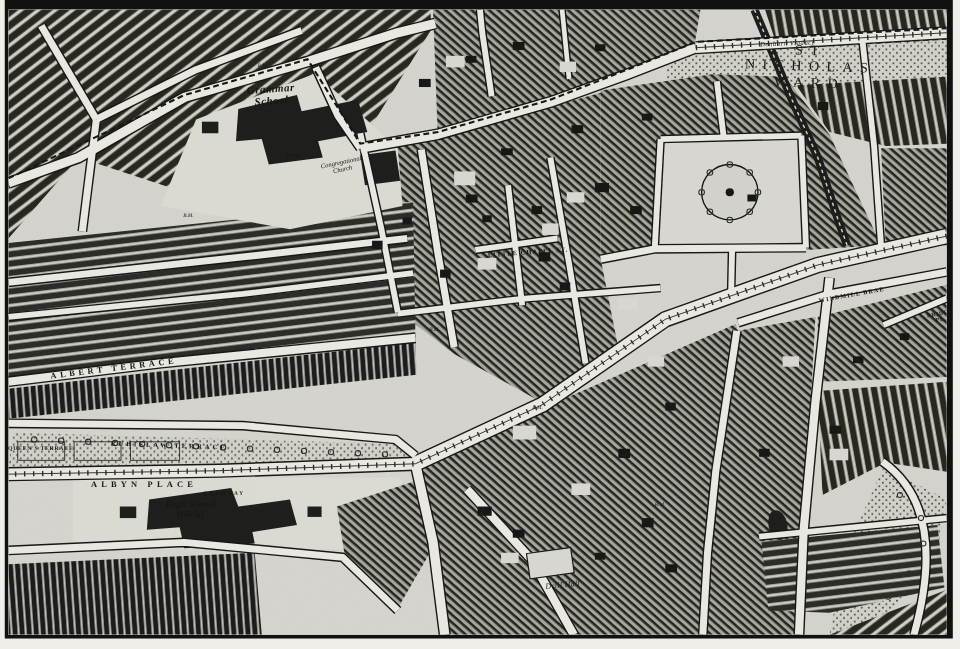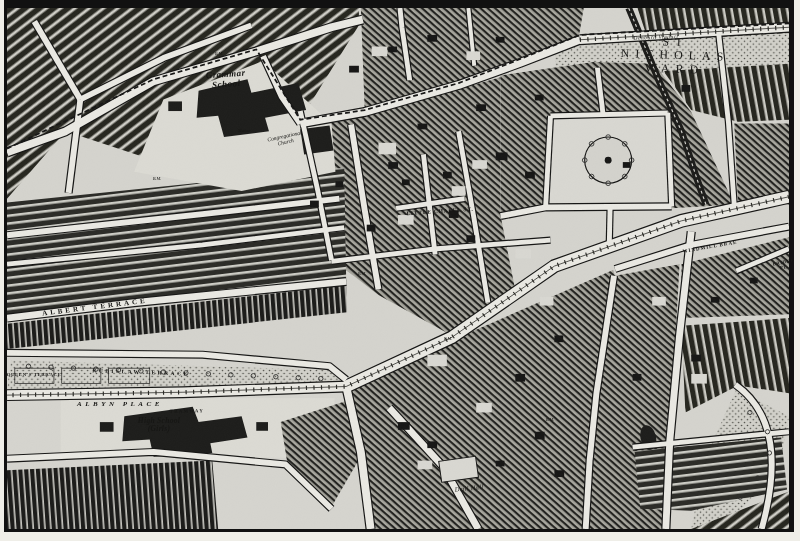--- a/index.html
+++ b/index.html
@@ -279,21 +279,21 @@
 School</div>
       <div class="lbl lbl-tiny" style="left: 237px; top: 123px; font-size: 5px; letter-spacing: 0px; --r: 0deg;">Statue</div>
       <div class="lbl lbl-tiny" style="left: 278px; top: 131px; font-size: 5.5px; letter-spacing: 0px; --r: -12deg;">Congregational
 Church</div>
       <div class="lbl lbl-ward" style="left: 668px; top: 48px; font-size: 12px; letter-spacing: 6px; --r: 2deg;">ST NICHOLAS WARD</div>
       <div class="lbl lbl-tiny" style="left: 649px; top: 29px; font-size: 5.5px; letter-spacing: 0.5px; --r: -2deg;">Denburn Viaduct</div>
       <div class="lbl lbl-street" style="left: 433px; top: 203px; font-size: 5.5px; letter-spacing: 0.8px; --r: -4deg;">LITTLE CHAPEL ST.</div>
       <div class="lbl lbl-street" style="left: 88px; top: 300px; font-size: 7px; letter-spacing: 3px; --r: -7deg;">ALBERT TERRACE</div>
       <div class="lbl lbl-street" style="left: 27px; top: 367px; font-size: 4.8px; letter-spacing: 0.6px; --r: 0deg;">QUEEN'S TERRACE</div>
       <div class="lbl lbl-street" style="left: 134px; top: 364px; font-size: 5.5px; letter-spacing: 2.5px; --r: 2deg;">RUBISLAW TERRACE</div>
-      <div class="lbl lbl-street" style="left: 113px; top: 397px; font-size: 7px; letter-spacing: 3.5px; font-style: italic; --r: 0deg;">ALBYN PLACE</div>
+      <div class="lbl lbl-street" style="left: 113px; top: 397px; font-size: 7px; letter-spacing: 3.5px; --r: 0deg;">ALBYN PLACE</div>
       <div class="lbl lbl-street" style="left: 180px; top: 403px; font-size: 4.5px; letter-spacing: 1.5px; --r: -1deg;">TRAMWAY</div>
       <div class="lbl lbl-name" style="left: 152px; top: 417px; font-size: 7.5px; letter-spacing: 0.3px; --r: 0deg;">High School
 (Girls)</div>
       <div class="lbl lbl-street" style="left: 703px; top: 239px; font-size: 5px; letter-spacing: 1px; --r: -10deg;">WINDMILL BRAE</div>
       <div class="lbl lbl-street" style="left: 777px; top: 257px; font-size: 4.8px; letter-spacing: 0.5px; --r: -10deg;">BRIDGE PL.</div>
       <div class="lbl lbl-tiny" style="left: 462px; top: 480px; font-size: 6.5px; letter-spacing: 0.3px; --r: -6deg;">Drill Hall</div>
       <div class="lbl lbl-tiny" style="left: 212px; top: 46px; font-size: 4.5px; letter-spacing: 0px; --r: 0deg;">B.M.</div>
       <div class="lbl lbl-tiny" style="left: 150px; top: 171px; font-size: 4.5px; letter-spacing: 0px; --r: 0deg;">B.M.</div>
       <div class="lbl lbl-tiny" style="left: 355px; top: 266px; font-size: 4.5px; letter-spacing: 0px; --r: 0deg;">B.M.</div>
       <div class="lbl lbl-tiny" style="left: 441px; top: 331px; font-size: 4.5px; letter-spacing: 0px; --r: 0deg;">B.M.</div>

